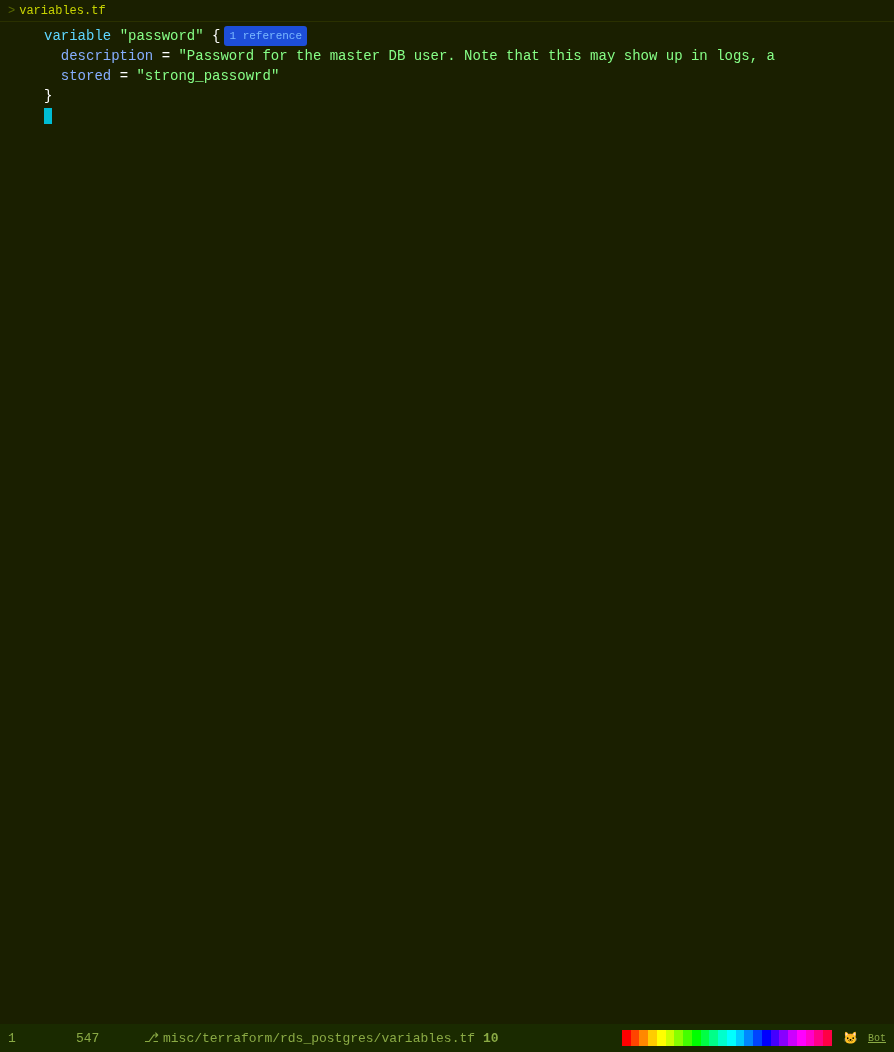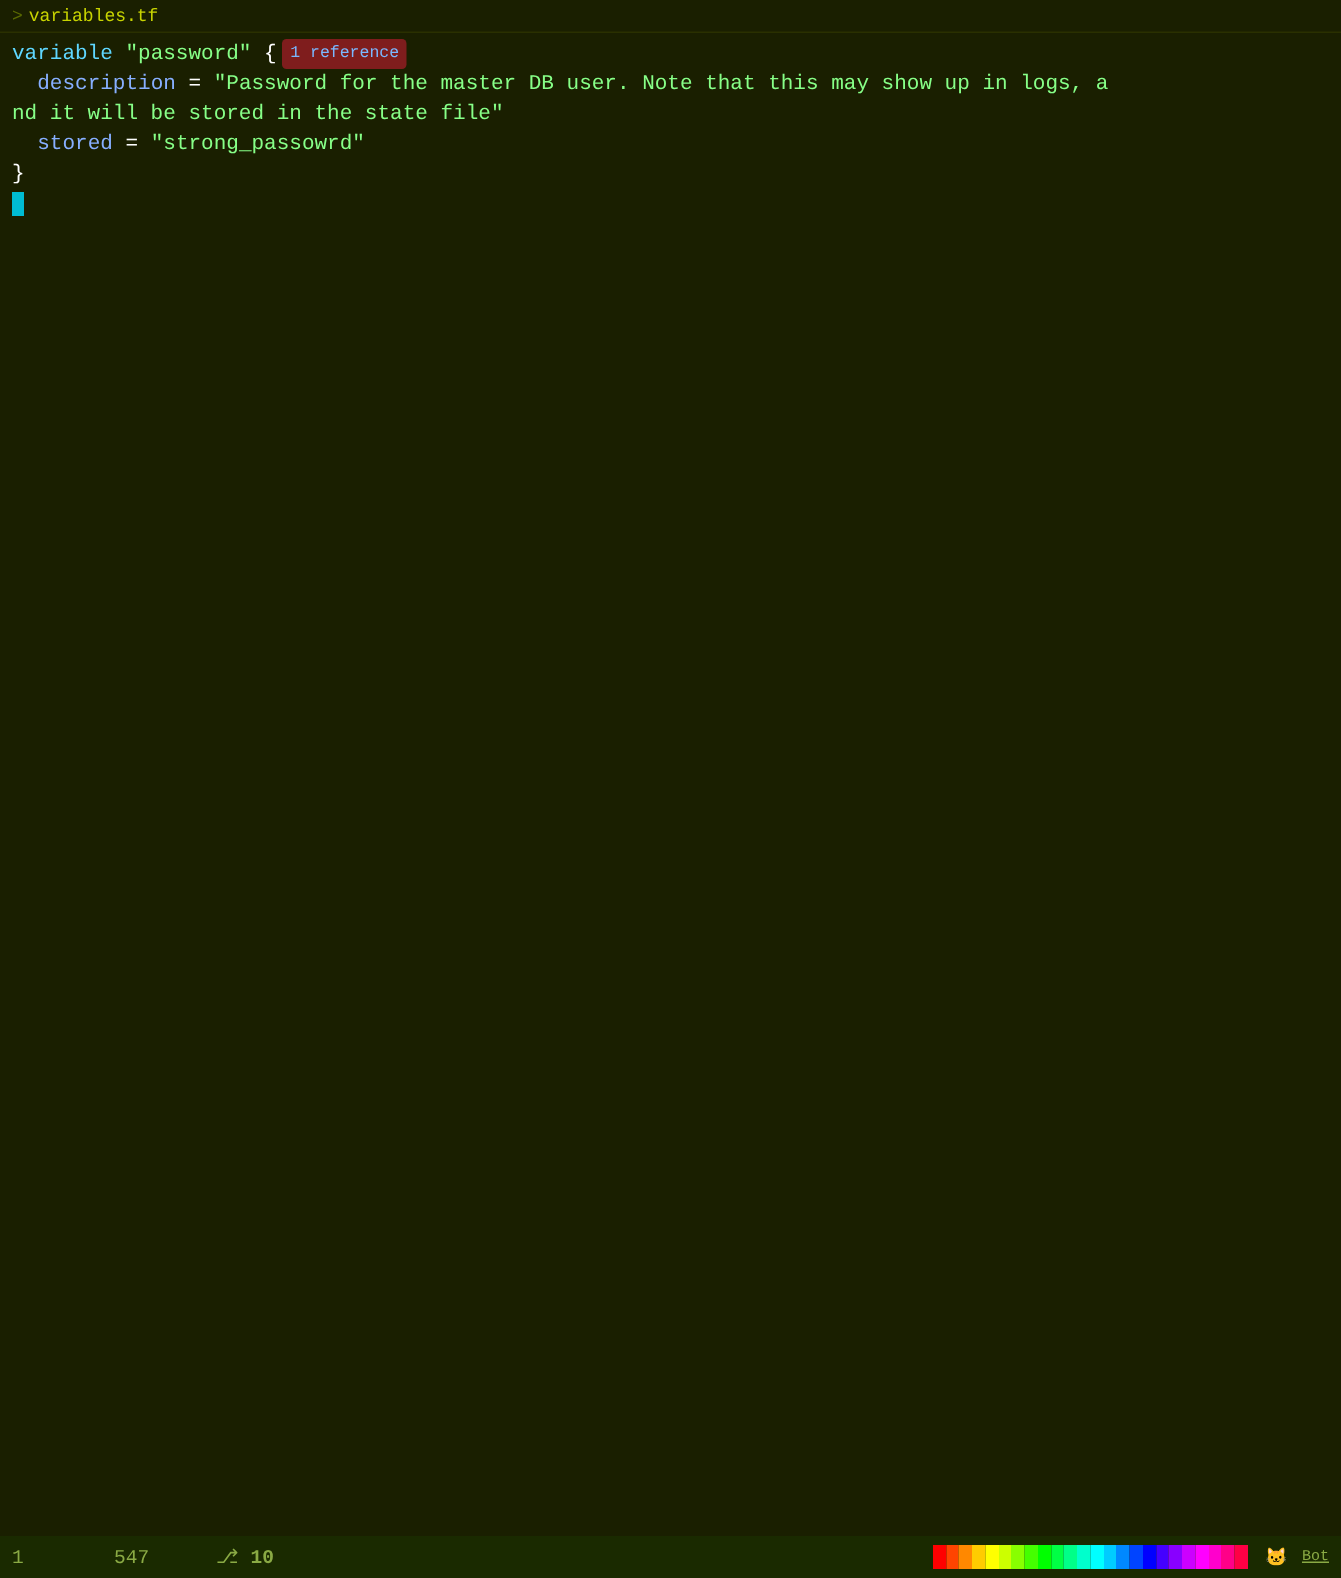--- a/index.html
+++ b/index.html
@@ -57,30 +57,31 @@
       line-height: 20px;
     }
 
     .code-line {
       display: flex;
       align-items: center;
       min-height: 20px;
       padding: 0 8px;
       white-space: pre-wrap;
       word-break: break-all;
+      margin-left: 36px;
     }
 
     .kw-variable { color: #5fd7ff; }
     .kw-string { color: #87ff87; }
     .kw-default { color: #87afff; }
     .kw-brace { color: #ffffff; }
     .kw-equals { color: #ffffff; }
     .kw-description { color: #87afff; }
     .kw-ref-badge {
-      background-color: #7f1d1d;
+      background-color: #1d4ed8;
       color: #7ab8ff;
       border-radius: 3px;
       padding: 0 5px;
       font-size: 11px;
       margin-left: 4px;
       display: inline-block;
       vertical-align: middle;
     }
 
     .cursor-block {
@@ -176,43 +177,41 @@
   <div class="code-content">
 
     <div class="code-line">
       <span class="kw-variable">variable </span><span class="kw-string">"password"</span><span class="kw-brace"> {</span><span class="kw-ref-badge">1 reference</span>
     </div>
 
     <div class="code-line">
       <span>  </span><span class="kw-description">description</span><span class="kw-equals"> = </span><span class="kw-string">"Password for the master DB user. Note that this may show up in logs, a</span>
     </div>
 
-    <div class="code-line">
-      <span class="kw-string">nd it will be stored in the state file"</span>
-    </div>
 
     <div class="code-line">
       <span>  </span><span class="kw-default">stored</span><span class="kw-equals"> = </span><span class="kw-string">"strong_passowrd"</span>
     </div>
 
     <div class="code-line">
       <span class="kw-brace">}</span>
     </div>
 
     <div class="code-line">
       <span class="cursor-block"></span>
     </div>
   </div>
 </div>
 
 <div id="status-bar">
   <span class="status-line-col">1</span>
   <span class="status-line-col">547</span>
   <span class="status-path">
     <span class="status-branch-icon">⎇</span>
+    <span>misc/terraform/rds_postgres/variables.tf</span>
   </span>
   <span class="status-col-num">10</span>
 
   <div class="rainbow-bar" id="rainbow-bar">
       <div class="rainbow-segment" style="background-color: rgb(255, 0, 0);"></div>
       <div class="rainbow-segment" style="background-color: rgb(255, 68, 0);"></div>
       <div class="rainbow-segment" style="background-color: rgb(255, 136, 0);"></div>
       <div class="rainbow-segment" style="background-color: rgb(255, 204, 0);"></div>
       <div class="rainbow-segment" style="background-color: rgb(255, 255, 0);"></div>
       <div class="rainbow-segment" style="background-color: rgb(204, 255, 0);"></div>

